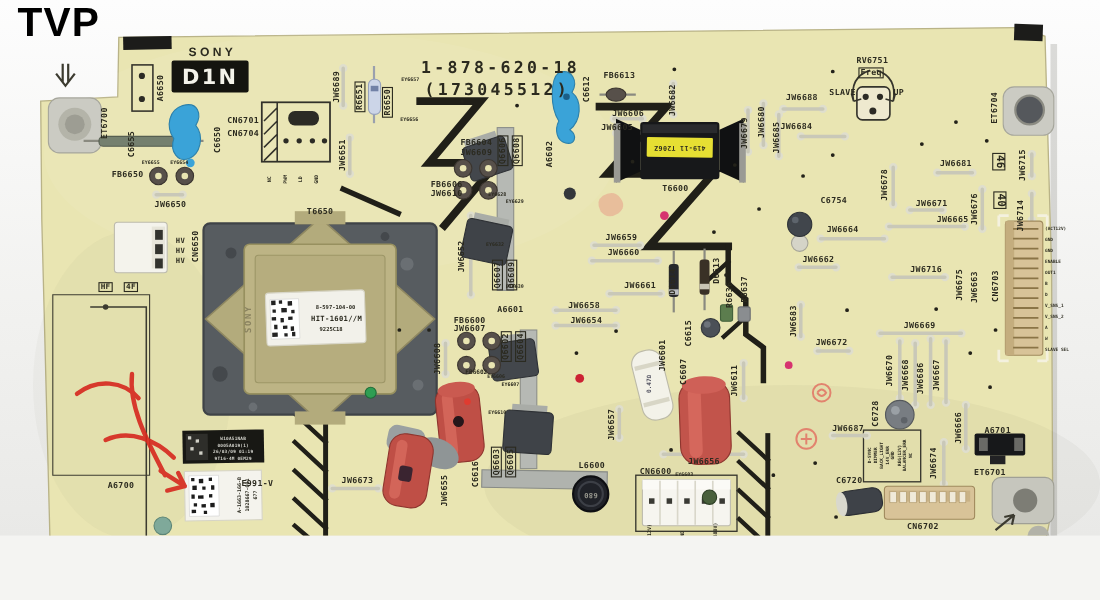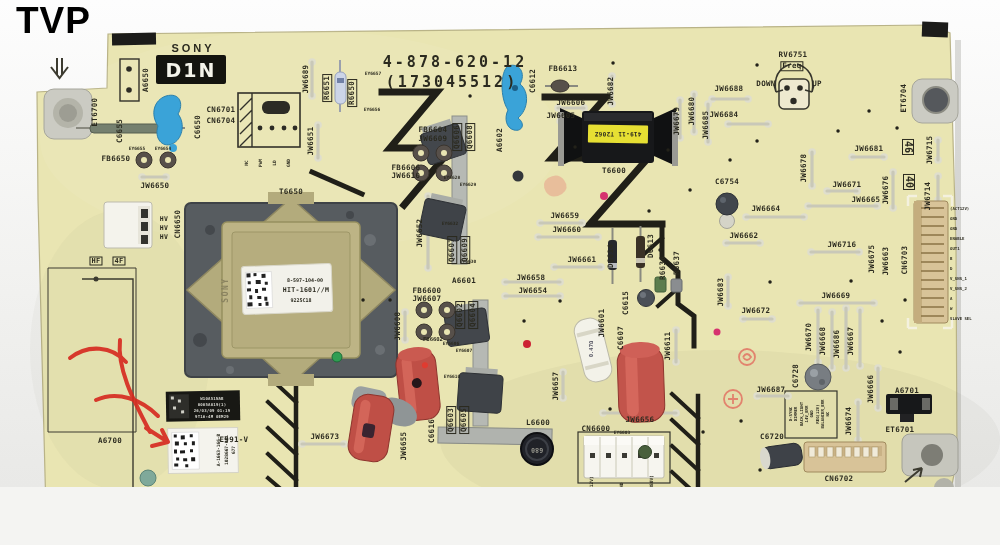--- a/index.html
+++ b/index.html
@@ -408,21 +408,21 @@
     <circle cx="148" cy="478" r="8" fill="#7fa99a" stroke="#5c8577"></circle>
   </g>
   <g stroke="#23221a" stroke-width="3.4" stroke-linecap="round">
     <path d="M420 92h.1M470 96h.1M575 147h.1M668 150h.1M757 141h.1M838 131h.1M869 111h.1M897 128h.1M649 211h.1M770 282h.1M851 281h.1M882 321h.1M900 352h.1M741 421h.1M703 432h.1M560 301h.1M524 321h.1M363 300h.1M757 65h.1M613 63h.1M660 250h.1M690 190h.1M730 160h.1M610 409h.1M760 470h.1M905 300h.1M390 300h.1"></path>
   </g>
 </svg>
 
 <div class="tvp">TVP</div>
 <div class="d1n">D1N</div>
 <i class="L sony" style="left:193px;top:48px">SONY</i>
-<i class="L pn" style="left:455px;top:62px">4-878-620-12</i>
+<i class="L pn" style="left:455px;top:62px">1-878-620-18</i>
 <i class="L pn" style="left:452px;top:82px">(173045512)</i>
 
 <i class="L V" style="left:146px;top:80px">A6650</i>
 <i class="L V" style="left:95px;top:112px">ET6700</i>
 <i class="L V" style="left:120px;top:131px">C6655</i>
 <i class="L V" style="left:198px;top:127px">C6650</i>
 <i class="L" style="left:221px;top:110px">CN6701</i>
 <i class="L" style="left:221px;top:121px">CN6704</i>
 <i class="L V" style="left:306px;top:79px">JW6689</i>
 <i class="L V bx" style="left:327px;top:88px">R6651</i>
@@ -459,36 +459,36 @@
 <i class="L" style="left:614px;top:171px">T6600</i>
 <i class="L R180" style="left:618px;top:134px;font-size:6px">419-11 T206Z</i>
 <i class="L V" style="left:420px;top:233px">JW6652</i>
 <i class="L V bx" style="left:452px;top:250px">Q6607</i>
 <i class="L V bx" style="left:465px;top:250px">Q6609</i>
 <i class="L t4" style="left:450px;top:224px">EY6632</i>
 <i class="L t4" style="left:468px;top:262px">EY6630</i>
 
 <i class="L" style="left:793px;top:55px">RV6751</i>
 <i class="L bx" style="left:792px;top:66px">Freq</i>
-<i class="L" style="left:766px;top:84px">DOWN</i>
+<i class="L" style="left:766px;top:84px">SLAVE</i>
 <i class="L" style="left:817px;top:84px">UP</i>
 <i class="L V" style="left:904px;top:98px">ET6704</i>
 <i class="L" style="left:729px;top:89px">JW6688</i>
 <i class="L" style="left:724px;top:115px">JW6684</i>
 <i class="L V" style="left:677px;top:121px">JW6679</i>
 <i class="L V" style="left:692px;top:111px">JW6680</i>
 <i class="L V" style="left:706px;top:125px">JW6685</i>
 <i class="L" style="left:869px;top:149px">JW6681</i>
 <i class="L V90 bx num" style="left:908px;top:147px">46</i>
 <i class="L V90 bx num" style="left:909px;top:182px">40</i>
 <i class="L V" style="left:930px;top:150px">JW6715</i>
 <i class="L V" style="left:928px;top:196px">JW6714</i>
 <i class="L V" style="left:804px;top:168px">JW6678</i>
 <i class="L V" style="left:886px;top:190px">JW6676</i>
-<i class="L" style="left:727px;top:182px">C6754</i>
+<i class="L" style="left:758px;top:182px">C6754</i>
 <i class="L" style="left:847px;top:185px">JW6671</i>
 <i class="L" style="left:866px;top:200px">JW6665</i>
 <i class="L" style="left:766px;top:209px">JW6664</i>
 <i class="L" style="left:744px;top:236px">JW6662</i>
 <i class="L" style="left:842px;top:245px">JW6716</i>
 
 <i class="L" style="left:565px;top:216px">JW6659</i>
 <i class="L" style="left:567px;top:230px">JW6660</i>
 <i class="L" style="left:582px;top:260px">JW6661</i>
 <i class="L V" style="left:611px;top:256px">D6614</i>

